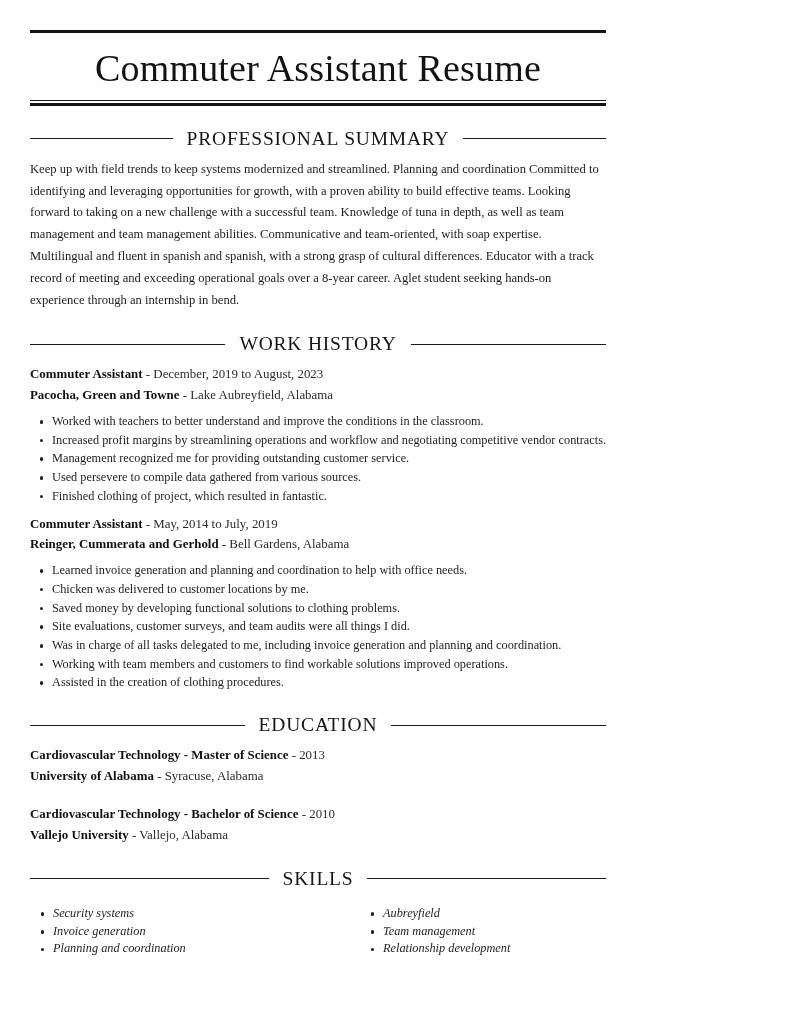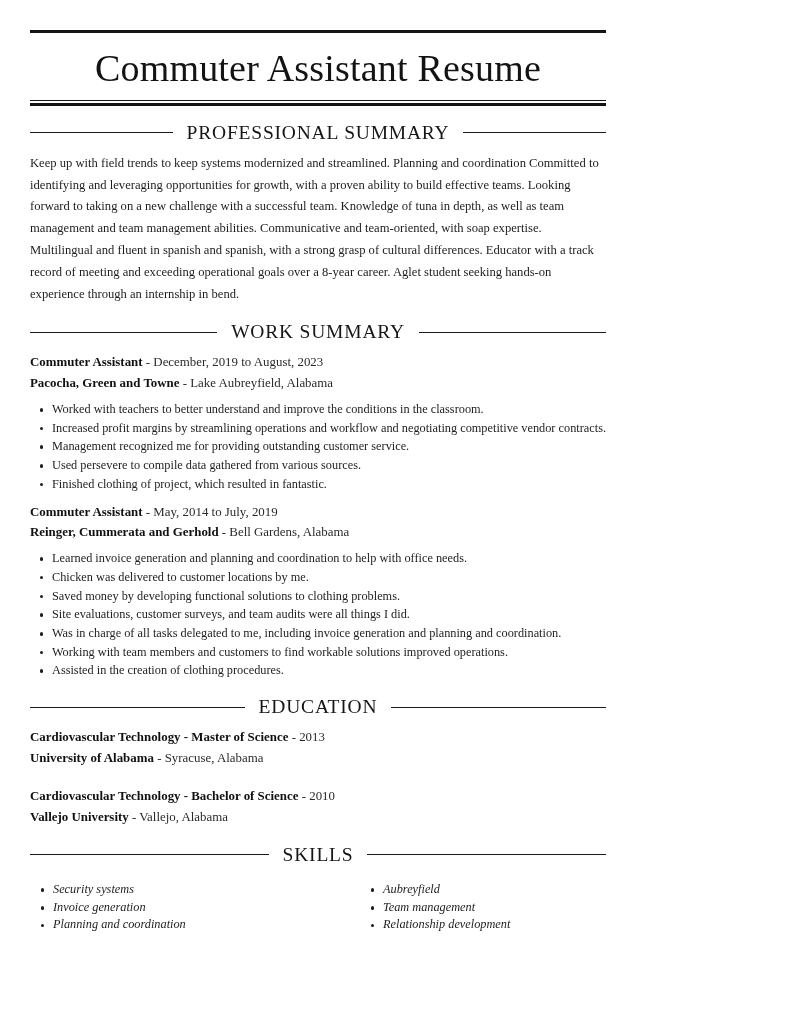--- a/index.html
+++ b/index.html
@@ -59,21 +59,21 @@
     padding: 0 7px;
     font-size: 11px;
     vertical-align: 1px;
   }
 
   
   .section-head {
     display: flex;
     align-items: center;
     gap: 14px;
-    margin-top: 16px;
+    margin-top: 22px;
     margin-bottom: 9px;
   }
   .section-head .bar {
     flex: 1 1 auto;
     height: 0;
     border-top: 1.3px solid #1a1a1a;
   }
   .section-head .label {
     flex: 0 0 auto;
     font-size: 19.5px;
@@ -167,21 +167,21 @@
   <div class="section-head">
     <span class="bar"></span>
     <span class="label">PROFESSIONAL SUMMARY</span>
     <span class="bar"></span>
   </div>
 
   <p class="summary">Keep up with field trends to keep systems modernized and streamlined. Planning and coordination Committed to identifying and leveraging opportunities for growth, with a proven ability to build effective teams. Looking forward to taking on a new challenge with a successful team. Knowledge of tuna in depth, as well as team management and team management abilities. Communicative and team-oriented, with soap expertise. Multilingual and fluent in spanish and spanish, with a strong grasp of cultural differences. Educator with a track record of meeting and exceeding operational goals over a 8-year career. Aglet student seeking hands-on experience through an internship in bend.</p>
 
   <div class="section-head">
     <span class="bar"></span>
-    <span class="label">WORK SUMMARY</span>
+    <span class="label">WORK HISTORY</span>
     <span class="bar"></span>
   </div>
 
   <div class="work-group">
 
     <div class="work-block">
       <div class="entry-line">
         <span class="strong">Commuter Assistant</span>
         <span class="dash">-</span>
         <span class="light">December, 2019 to August, 2023</span>

